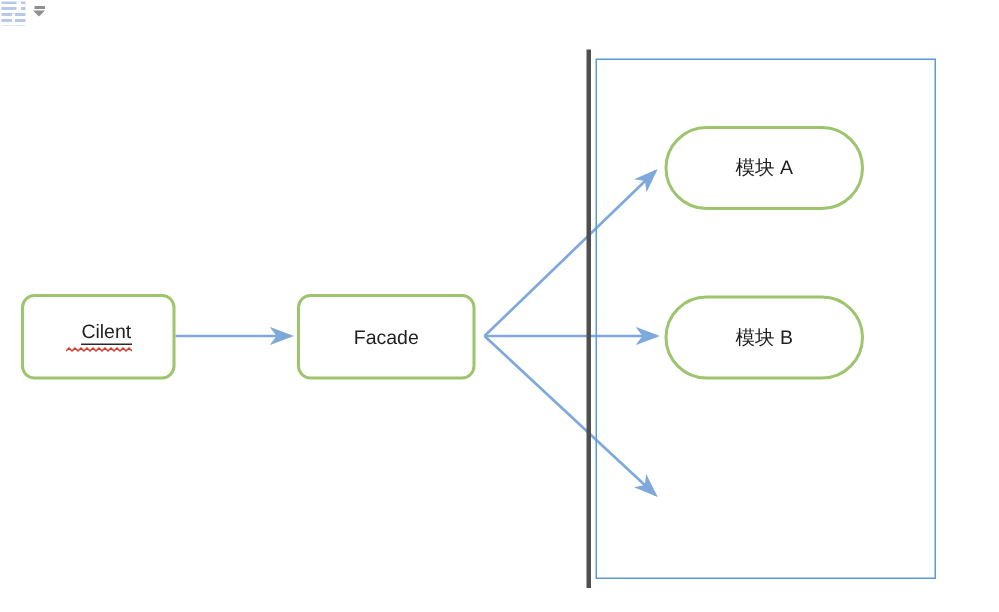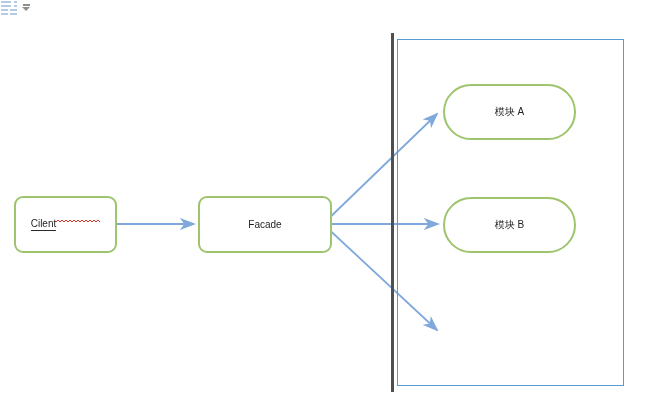--- a/index.html
+++ b/index.html
@@ -30,30 +30,30 @@
   .dark-bar{position:absolute;left:391px;top:33px;width:3px;height:359px;background:#4f4f4f;}
 
   
   .connectors{position:absolute;left:0;top:0;width:666px;height:408px;}
   .connectors line{stroke:#7fa9dc;stroke-width:1.8;}
 
   
   .node{
     position:absolute;background:#ffffff;border:2px solid #9ec46d;
     display:flex;align-items:center;justify-content:center;
-    font-size:10px;color:#1f1f1f;box-sizing:border-box;cursor:default;
+    font-size:13px;color:#1f1f1f;box-sizing:border-box;cursor:default;
   }
   .n-client{left:14px;top:196px;width:103px;height:57px;border-radius:9px;}
-  .n-facade{left:198px;top:196px;width:134px;height:57px;border-radius:9px;}
+  .n-facade{left:198px;top:196px;width:119px;height:57px;border-radius:9px;}
   .n-module{left:443px;width:133px;height:56px;border-radius:28px;}
   .n-module-a{top:84px;}
   .n-module-b{top:197px;}
   .n-module-c{top:304px;}
 
-  .label-wrap{display:inline-flex;flex-direction:row;align-items:flex-start;}
+  .label-wrap{display:inline-flex;flex-direction:column;align-items:flex-end;}
   .underlined{border-bottom:1px solid #2a2a2a;line-height:1.15;}
   .squiggle{margin-top:1px;display:block;}
 </style>
 </head>
 <body>
 
 <div class="canvas">
 
   <div class="smart-tag">
     <span class="tag-icon"></span>

